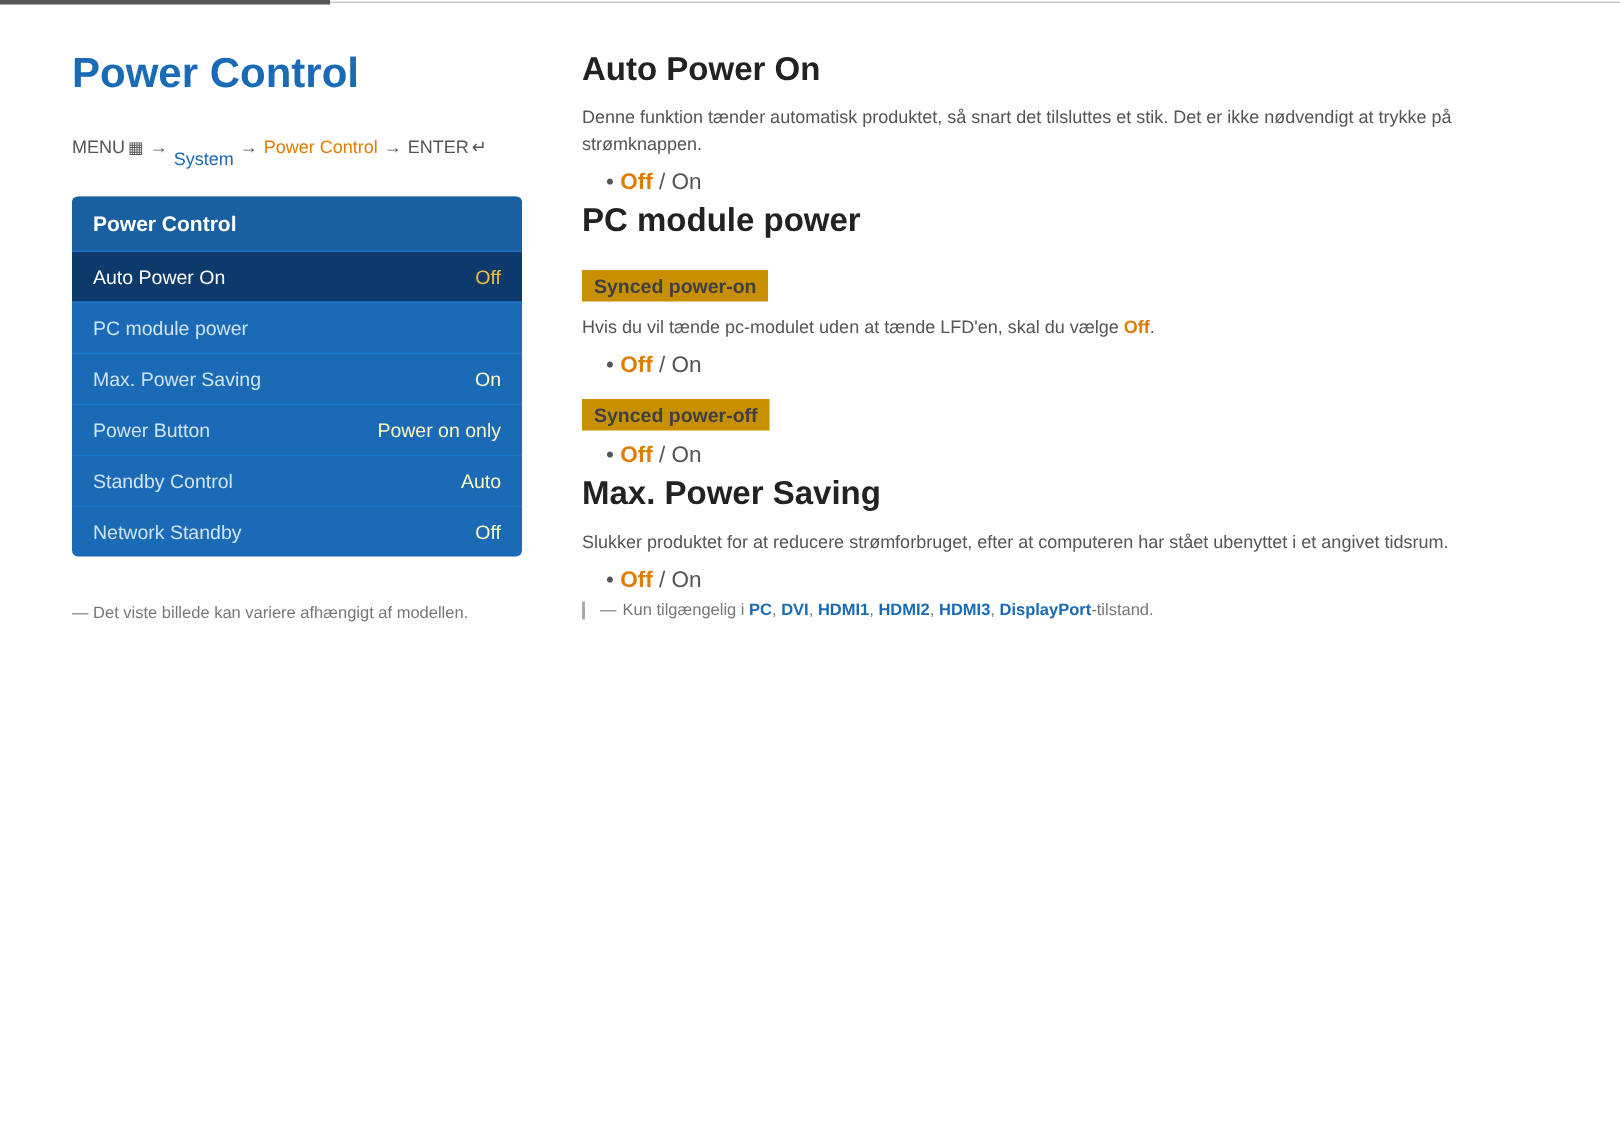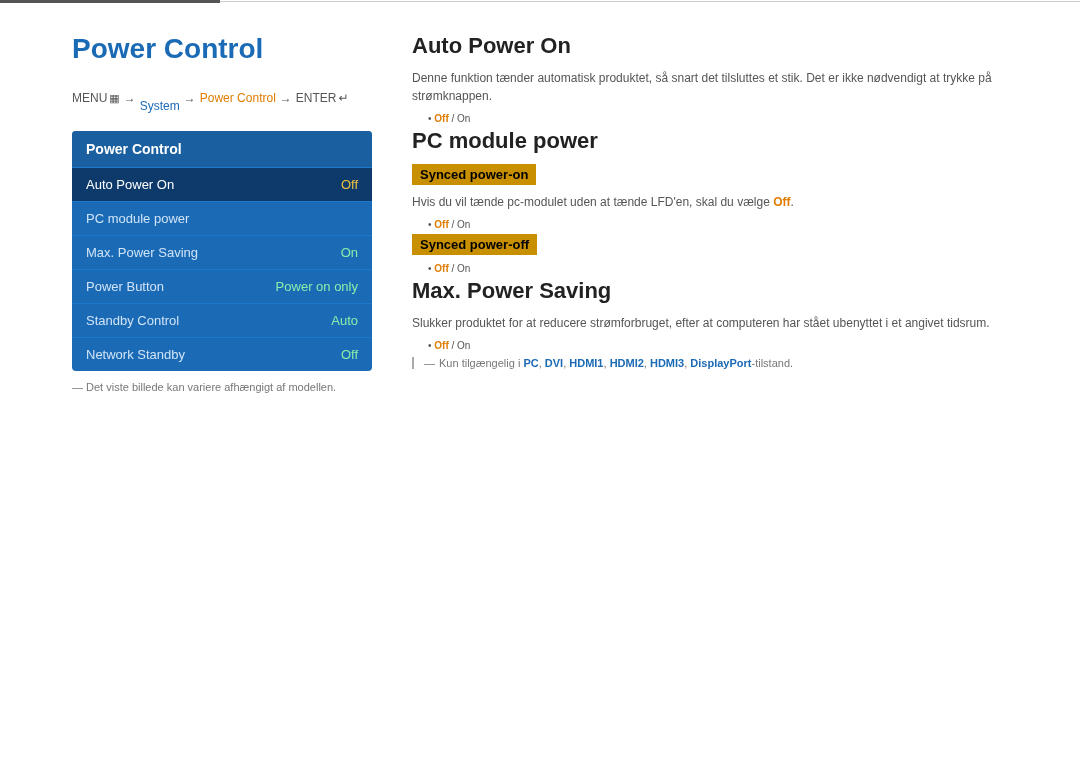--- a/index.html
+++ b/index.html
@@ -24,21 +24,21 @@
       background: #555;
     }
     .top-line-right {
       flex: 1;
       height: 1px;
       background: #ccc;
     }
 
     .main-container {
       display: flex;
-      padding: 0 72px;
+      padding: 0 48px;
       padding-top: 30px;
       gap: 40px;
     }
 
     
     .left-panel {
       width: 300px;
       flex-shrink: 0;
     }
 
@@ -84,29 +84,29 @@
       font-size: 13px;
       border-top: 1px solid #1e78cc;
       cursor: pointer;
     }
     .menu-item.active {
       background: #0d3a6b;
       color: #ffffff;
     }
     .menu-item .item-label { }
     .menu-item .item-value {
-      color: #86efac;
+      color: #fef9c3;
       font-size: 13px;
     }
     .menu-item.active .item-value {
       color: #f0c040;
     }
 
     .footnote {
-      margin-top: 10px;
+      margin-top: 32px;
       font-size: 11px;
       color: #777;
     }
 
     
     .right-panel {
       flex: 1;
       padding-top: 0;
     }
 
@@ -122,39 +122,40 @@
     }
 
     .section-desc {
       font-size: 12px;
       color: #555;
       margin-bottom: 8px;
       line-height: 1.5;
     }
 
     .bullet-item {
-      font-size: 10px;
+      font-size: 15px;
       color: #555;
       margin-left: 16px;
       margin-bottom: 4px;
     }
     .bullet-item::before {
       content: '• ';
     }
     .highlight-orange { color: #e07c00; font-weight: bold; }
     .highlight-blue { color: #1a6ab5; font-weight: bold; }
 
     .synced-label {
       display: inline-block;
       background: #c89000;
-      color: #000000;
+      color: #404040;
       font-size: 13px;
       font-weight: bold;
       padding: 3px 8px;
       margin-bottom: 8px;
+      margin-top: 10px;
     }
 
     .note-line {
       font-size: 11px;
       color: #777;
       margin-top: 6px;
       padding-left: 10px;
       border-left: 2px solid #aaa;
       display: flex;
       align-items: flex-start;

